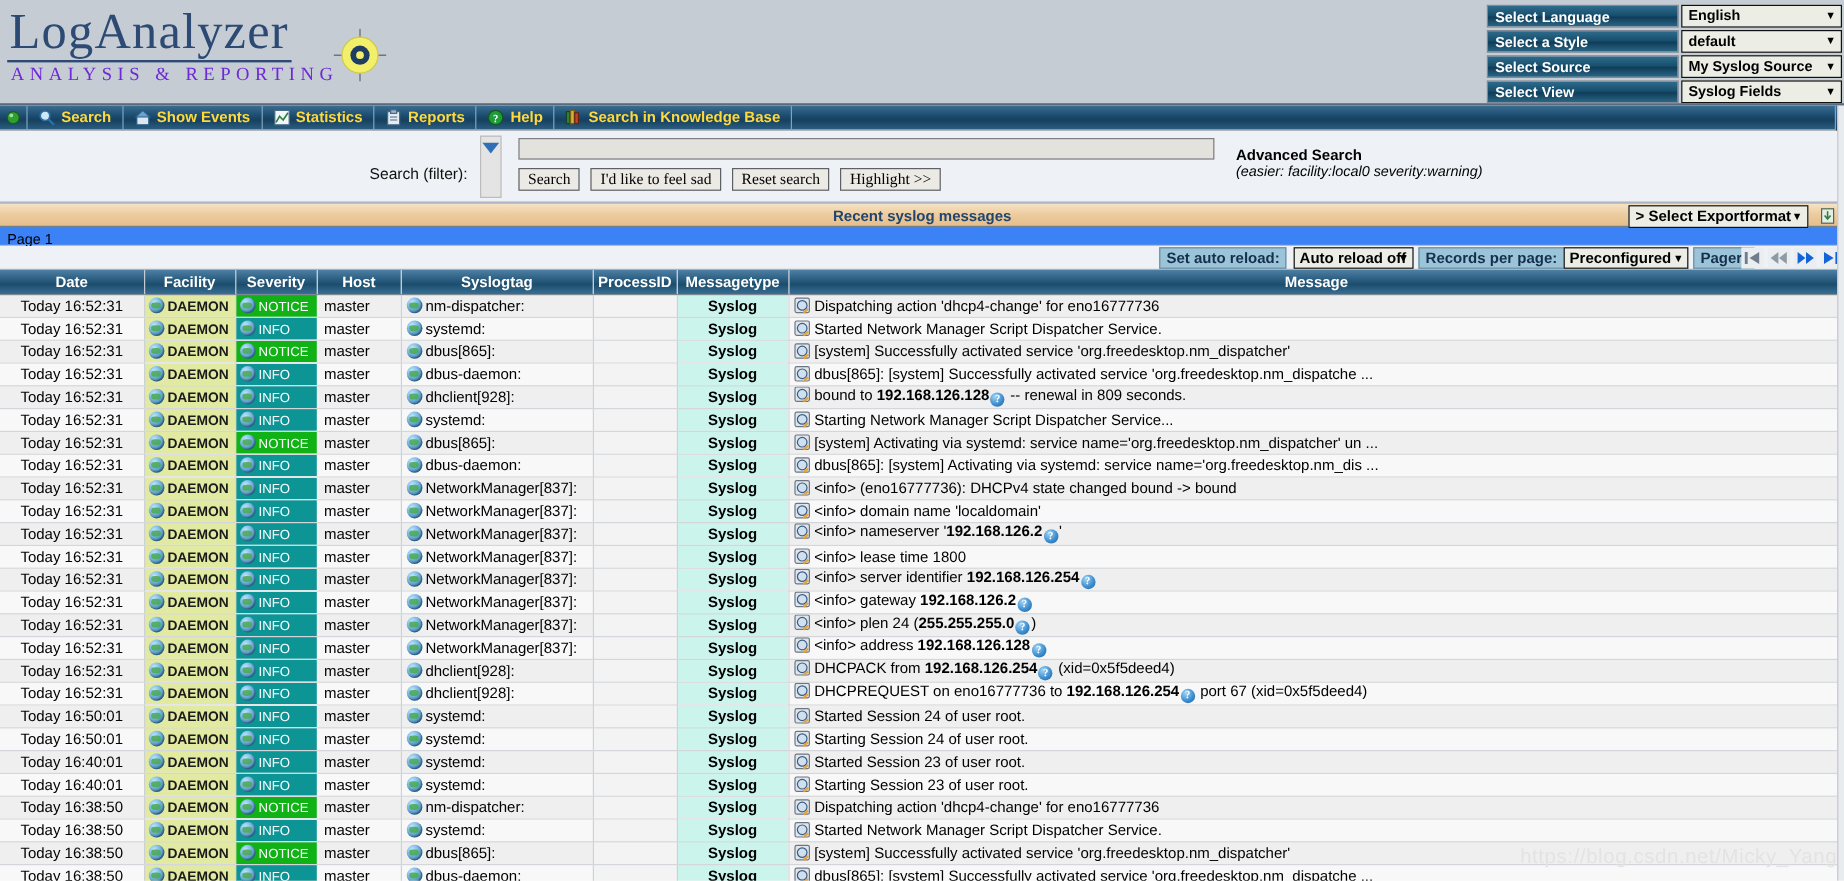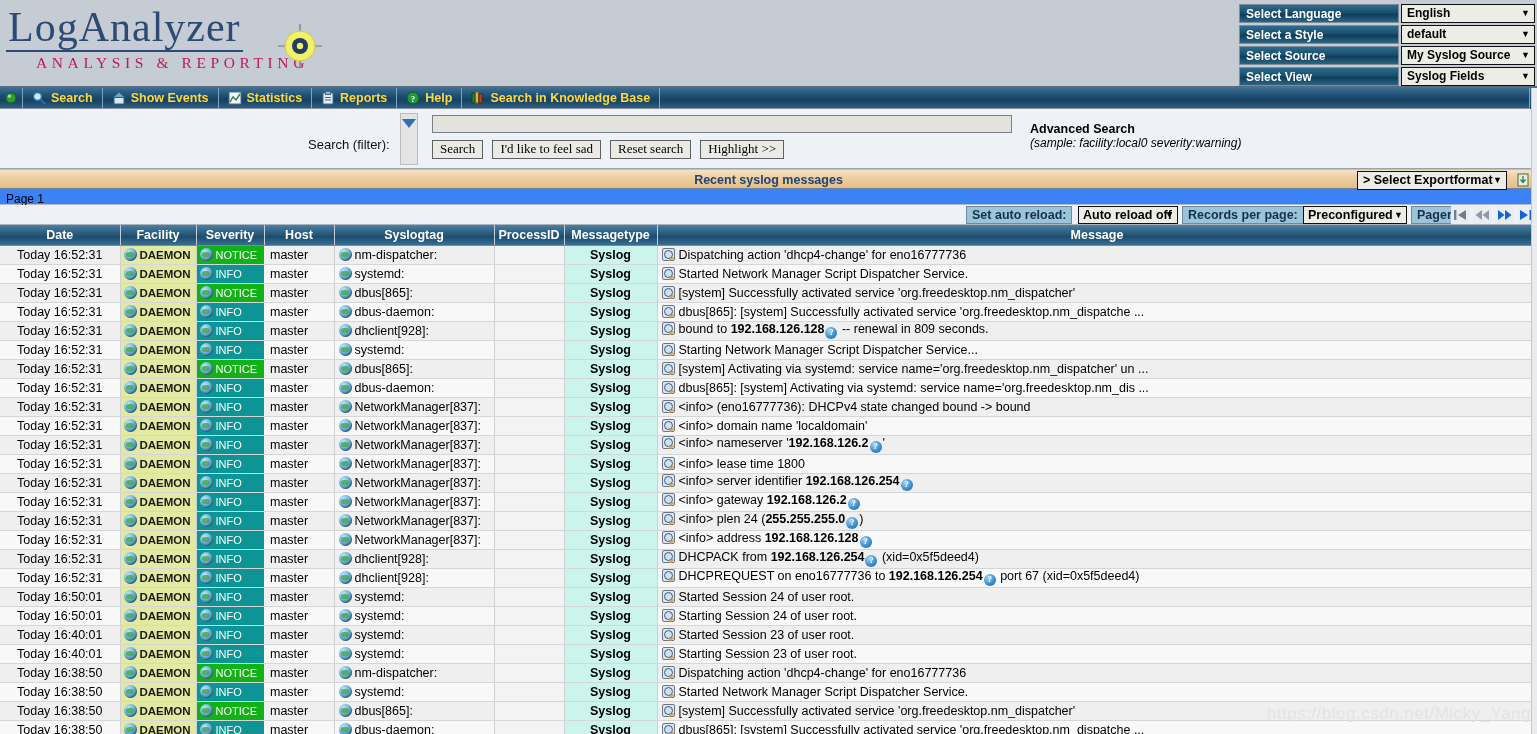--- a/index.html
+++ b/index.html
@@ -31,25 +31,24 @@
     color: #2c4a73;
     letter-spacing: 1px;
     line-height: 46px;
     border-bottom: 2px solid #2c4a73;
     display: inline-block;
     padding: 0 2px;
   }
   .logo-sub {
     font-family: "Liberation Serif", serif;
     font-size: 15.5px;
-    color: #be185d;
+    color: #6d28d9;
     letter-spacing: 4.6px;
     margin-top: 2px;
     padding-left: 3px;
-    text-align: center;
   }
   .logo-target {
     position: absolute; left: 272px; top: 20px;
     width: 44px; height: 44px;
   }
 
   .paypal-block {
     position: absolute; left: 660px; top: 12px; width: 380px;
     text-align: center;
   }
@@ -393,21 +392,21 @@
     </div>
     <input class="search-input" type="text" value="" placeholder="" style="">
     <div class="btnrow">
       <button class="btn">Search</button>
       <button class="btn">I'd like to feel sad</button>
       <button class="btn">Reset search</button>
       <button class="btn">Highlight &gt;&gt;</button>
     </div>
     <div class="adv">
       <b>Advanced Search</b>
-      <i>(sample: facility:local0 severity:warning)</i>
+      <i>(easier: facility:local0 severity:warning)</i>
     </div>
   </div>
 
   <div class="title-bar">
     <span class="t">Recent syslog messages</span>
     <div class="export-box">
       <span>&gt; Select Exportformat</span>
       <span class="arr">▼</span>
     </div>
     <svg class="export-icon" viewBox="0 0 14 15">

